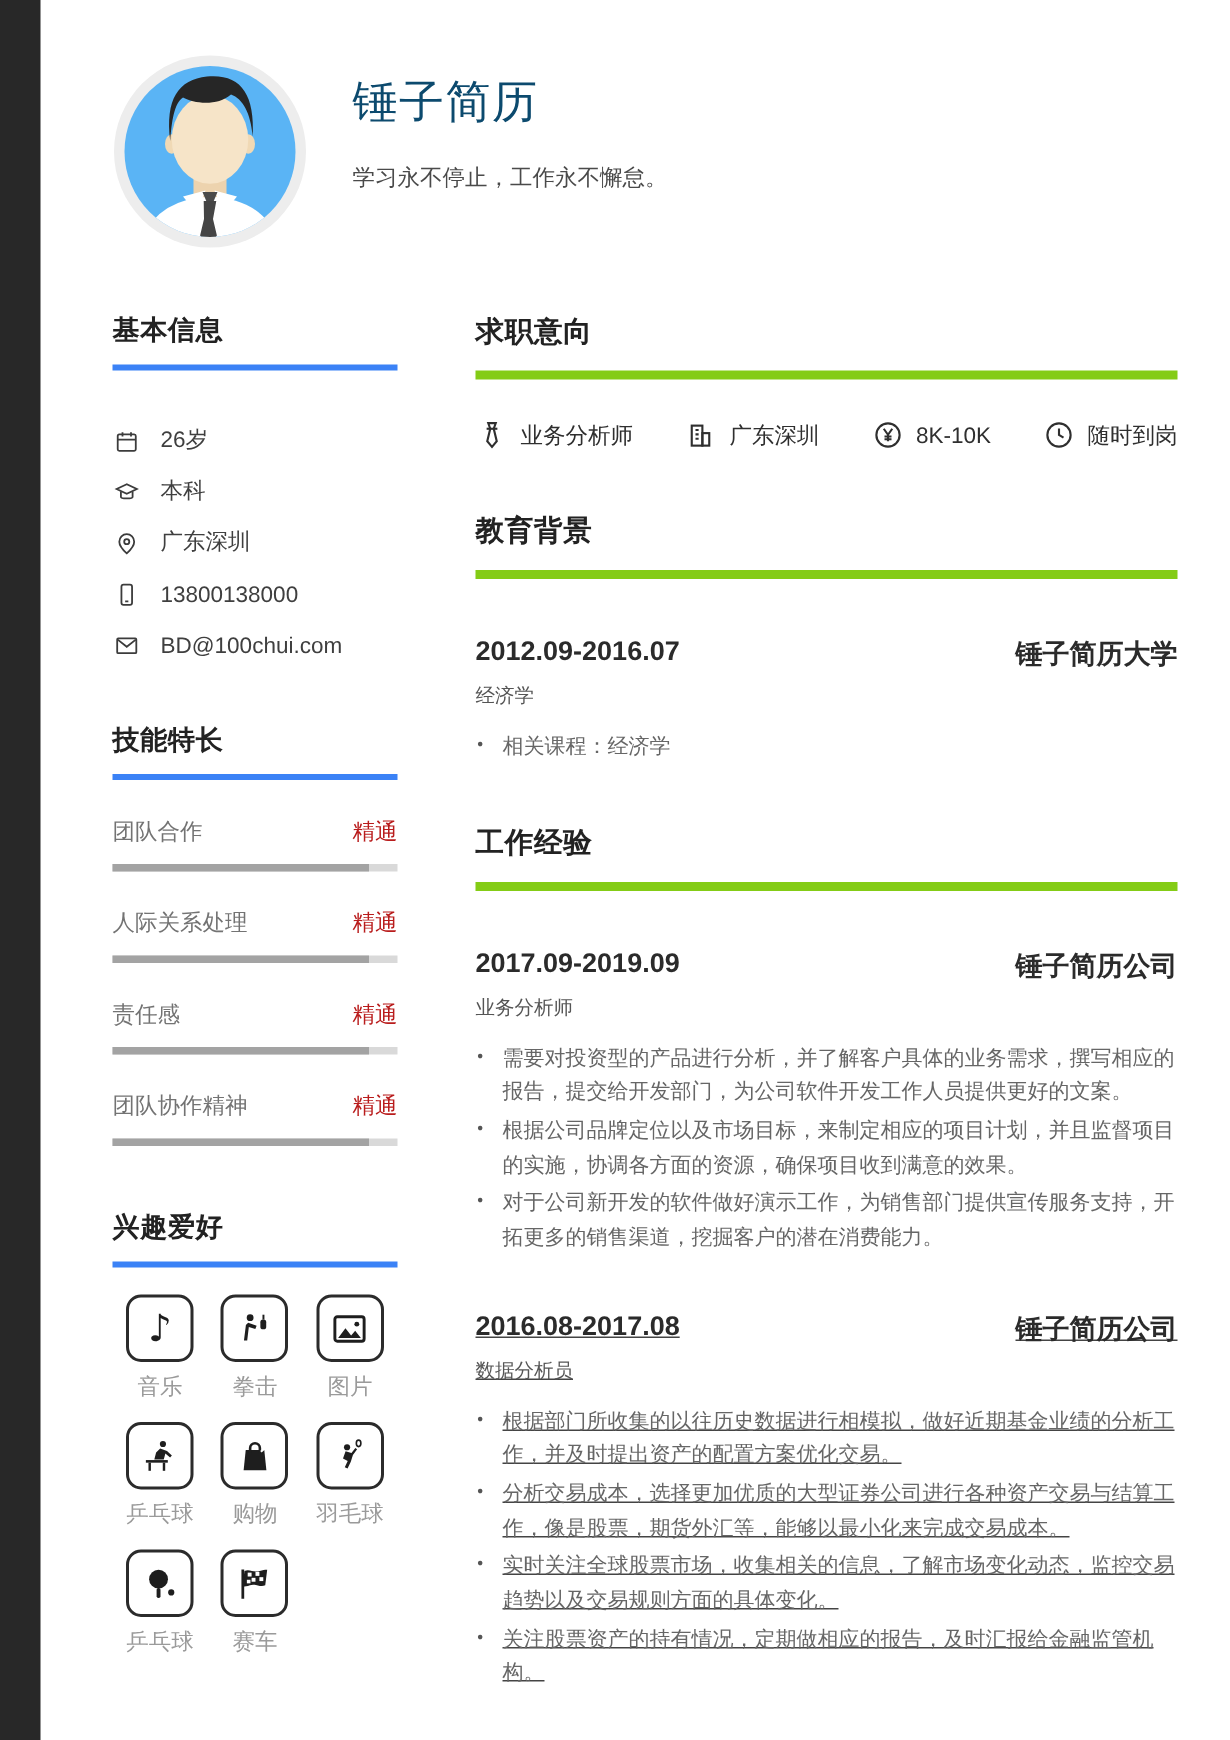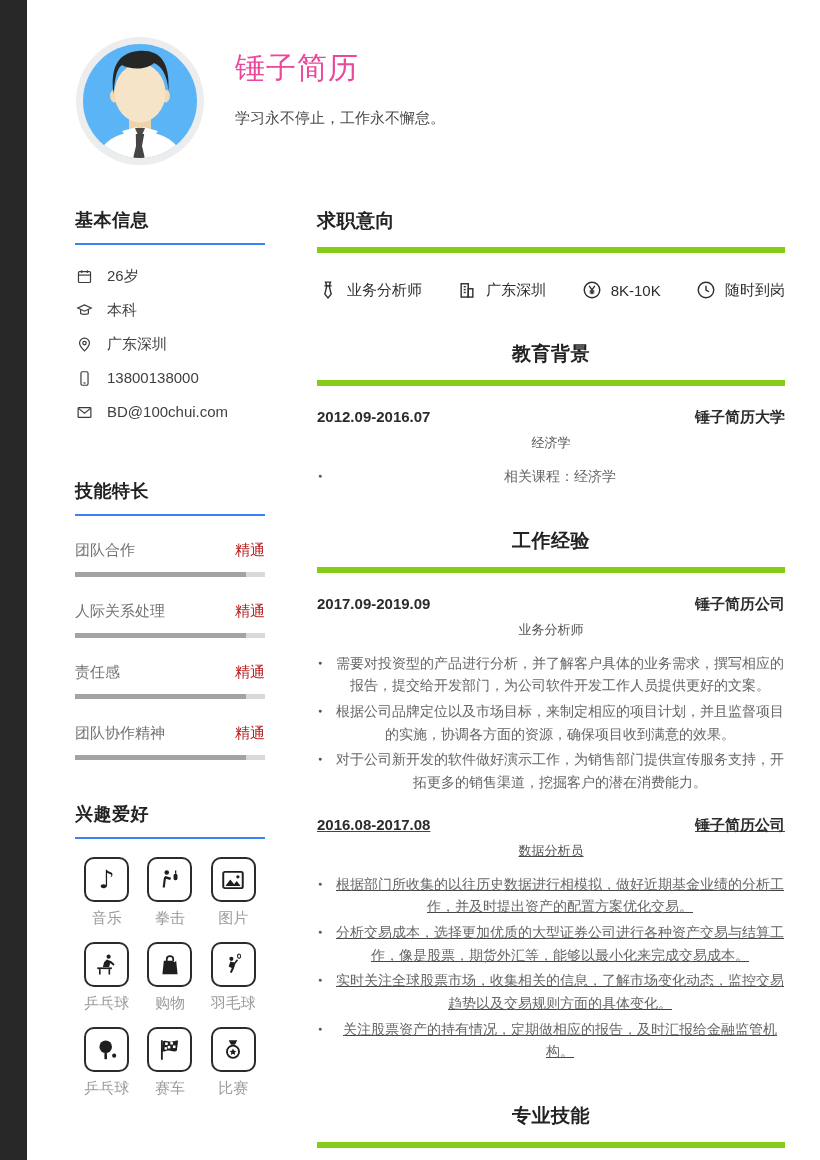--- a/index.html
+++ b/index.html
@@ -5,68 +5,68 @@
   * { margin:0; padding:0; box-sizing:border-box; }
   html,body { width:820px; height:1160px; background:#ffffff; overflow:hidden;
     font-family:"Liberation Sans","DejaVu Sans",sans-serif; color:#444; }
   .side-strip { position:absolute; left:0; top:0; width:27px; height:1160px; background:#282828; }
   .page { position:absolute; left:27px; top:0; width:793px; height:1160px; }
 
   
   .header { display:flex; align-items:flex-start; padding:36px 0 0 48px; }
   .avatar { width:130px; height:130px; flex-shrink:0; }
   .header-text { margin-left:30px; padding-top:12px; }
-  .resume-name { font-size:30px; font-weight:500; color:#ec4899; letter-spacing:1px; }
+  .resume-name { font-size:30px; font-weight:500; color:#0c4a6e; letter-spacing:1px; }
   .tagline { margin-top:20px; font-size:15px; color:#4a4a4a; }
 
   
   .columns { display:flex; padding-left:48px; margin-top:42px; }
   .left-col  { width:190px; flex-shrink:0; }
   .right-col { width:468px; margin-left:52px; }
 
   .side-section + .side-section { margin-top:42px; }
   .side-title { font-size:18px; font-weight:bold; color:#222; padding-bottom:11px;
-    border-bottom:2px solid #3b82f6; letter-spacing:.5px; }
+    border-bottom:4px solid #3b82f6; letter-spacing:.5px; }
 
   
   .info-list { margin-top:22px; }
-  .info-row { display:flex; align-items:flex-start; height:34px; }
+  .info-row { display:flex; align-items:flex-end; height:34px; }
   .info-row .ic { width:18px; height:18px; margin-right:14px; display:flex; align-items:center; justify-content:center; }
   .info-row .txt { font-size:15px; color:#3f3f3f; }
 
   
   .skill-item { margin-top:25px; }
   .skill-head { display:flex; justify-content:space-between; align-items:baseline; }
   .skill-label { font-size:15px; color:#737373; }
   .skill-level { font-size:15px; color:#b91c1c; }
   .skill-track { margin-top:12px; height:5px; background:#d9d9d9; width:100%; }
   .skill-fill { height:5px; background:#a3a3a3; }
 
   
   .hobby-grid { margin-top:18px; display:grid; grid-template-columns:repeat(3,1fr); row-gap:14px; }
   .hobby { display:flex; flex-direction:column; align-items:center; }
   .hobby-box { width:45px; height:45px; border:2px solid #2b2b2b; border-radius:10px;
     display:flex; align-items:center; justify-content:center; background:#fff; }
   .hobby-label { margin-top:7px; font-size:15px; color:#9a9a9a; }
   .note-glyph { font-size:25px; color:#1e1e1e; line-height:1; font-family:"DejaVu Sans",sans-serif; }
 
   
-  .main-section + .main-section { margin-top:40px;text-align:center; }
+  .main-section + .main-section { margin-top:40px; }
   .main-title { font-size:19px; font-weight:bold; color:#222; padding-bottom:13px;
     border-bottom:6px solid #84cc16; letter-spacing:.5px; }
 
   .intent-row { display:flex; justify-content:space-between; margin-top:26px; }
   .intent-item { display:flex; align-items:center; }
   .intent-item .ic { width:22px; height:22px; margin-right:8px; display:flex; align-items:center; justify-content:center; }
   .intent-item .txt { font-size:15px; color:#2f2f2f; }
 
   .entry { margin-top:22px; }
   .entry + .entry { margin-top:22px;text-decoration:underline; }
   .entry-head { display:flex; justify-content:space-between; }
-  .entry-period, .entry-org { font-size:15px; font-weight:bold; color:#2b2b2b; }
+  .entry-period, .entry-org { font-size:18px; font-weight:bold; color:#2b2b2b;margin-top:16px; }
   .entry-role { margin-top:7px; font-size:13px; color:#555; }
 
   ul.bullets { list-style:none; margin-top:13px; }
   ul.bullets li { position:relative; padding-left:18px; font-size:14px; color:#666;
     line-height:1.62; margin-top:3px; }
   ul.bullets li::before { content:"●"; position:absolute; left:1px; top:5px; font-size:7px; color:#555; }
   .b-label { font-weight:bold; color:#3a3a3a; }
 
   svg.ic-svg { display:block; }
 </style>
@@ -283,30 +283,20 @@
                     <rect x="7.5" y="5" width="2.4" height="2.4"></rect>
                     <rect x="12.3" y="4.6" width="2.4" height="2.4"></rect>
                     <rect x="9.9" y="8.2" width="2.4" height="2.4"></rect>
                     <rect x="14.7" y="7.8" width="2.4" height="2.4"></rect>
                     <rect x="7" y="9.4" width="2.2" height="2.2"></rect>
                   </g>
                 </svg>
             </div>
             <div class="hobby-label">赛车</div>
           </div>
-          <div class="hobby">
-            <div class="hobby-box">
-              <svg class="ic-svg" width="26" height="26" viewBox="0 0 24 24">
-                  <path fill="#1e1e1e" d="M8 3h8l-2.2 4.2H10.2z"></path>
-                  <circle cx="12" cy="13.6" r="5.6" fill="none" stroke="#1e1e1e" stroke-width="1.7"></circle>
-                  <path fill="#1e1e1e" d="M12 10.6l1 2 2.2.3-1.6 1.5.4 2.2-2-1.1-2 1.1.4-2.2-1.6-1.5 2.2-.3z"></path>
-                </svg>
-            </div>
-            <div class="hobby-label">比赛</div>
-          </div>
         </div>
       </div>
     </div>
 
     <div class="right-col">
 
       <div class="main-section">
         <div class="main-title">求职意向</div>
         <div class="intent-row">
           <div class="intent-item">

